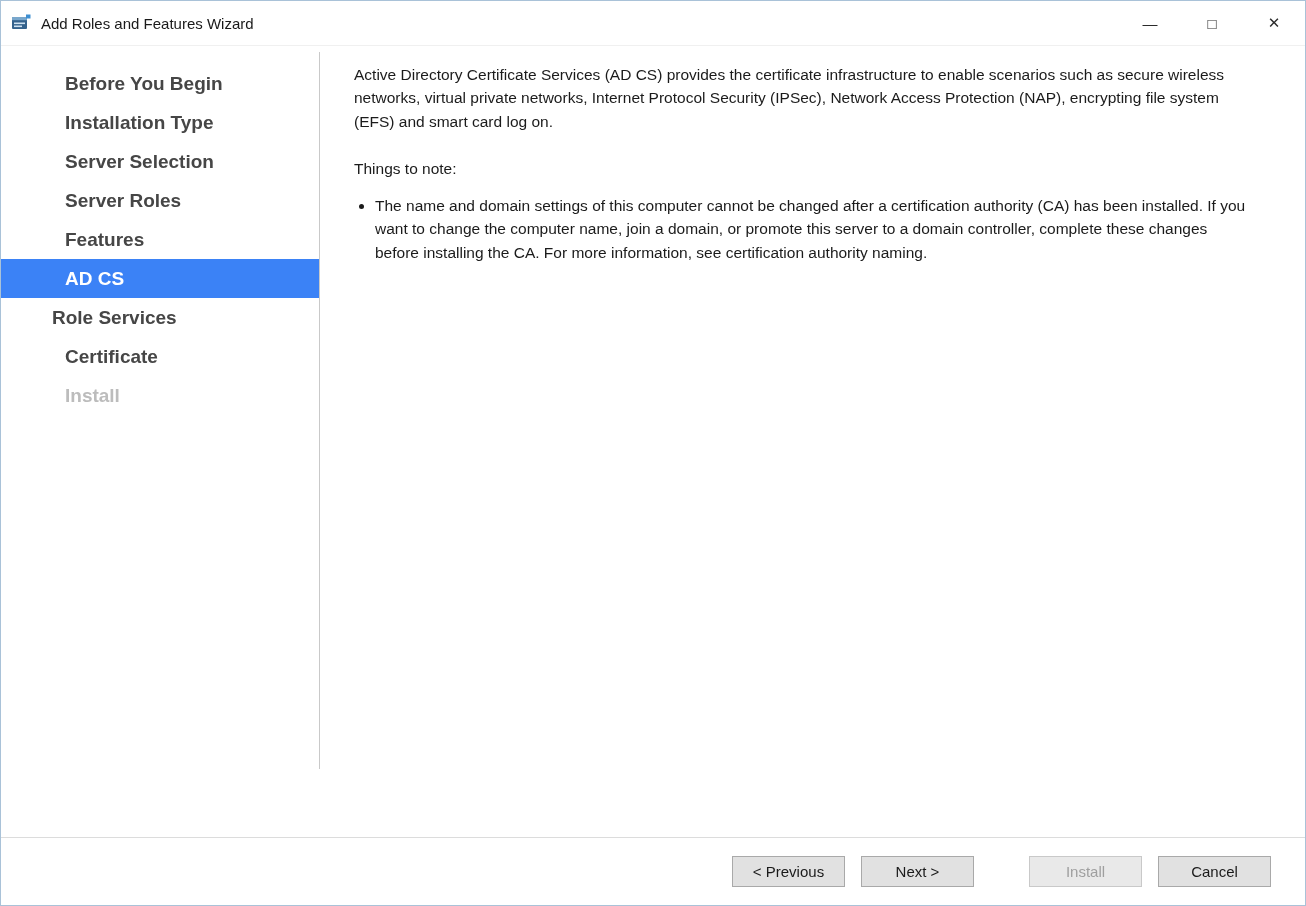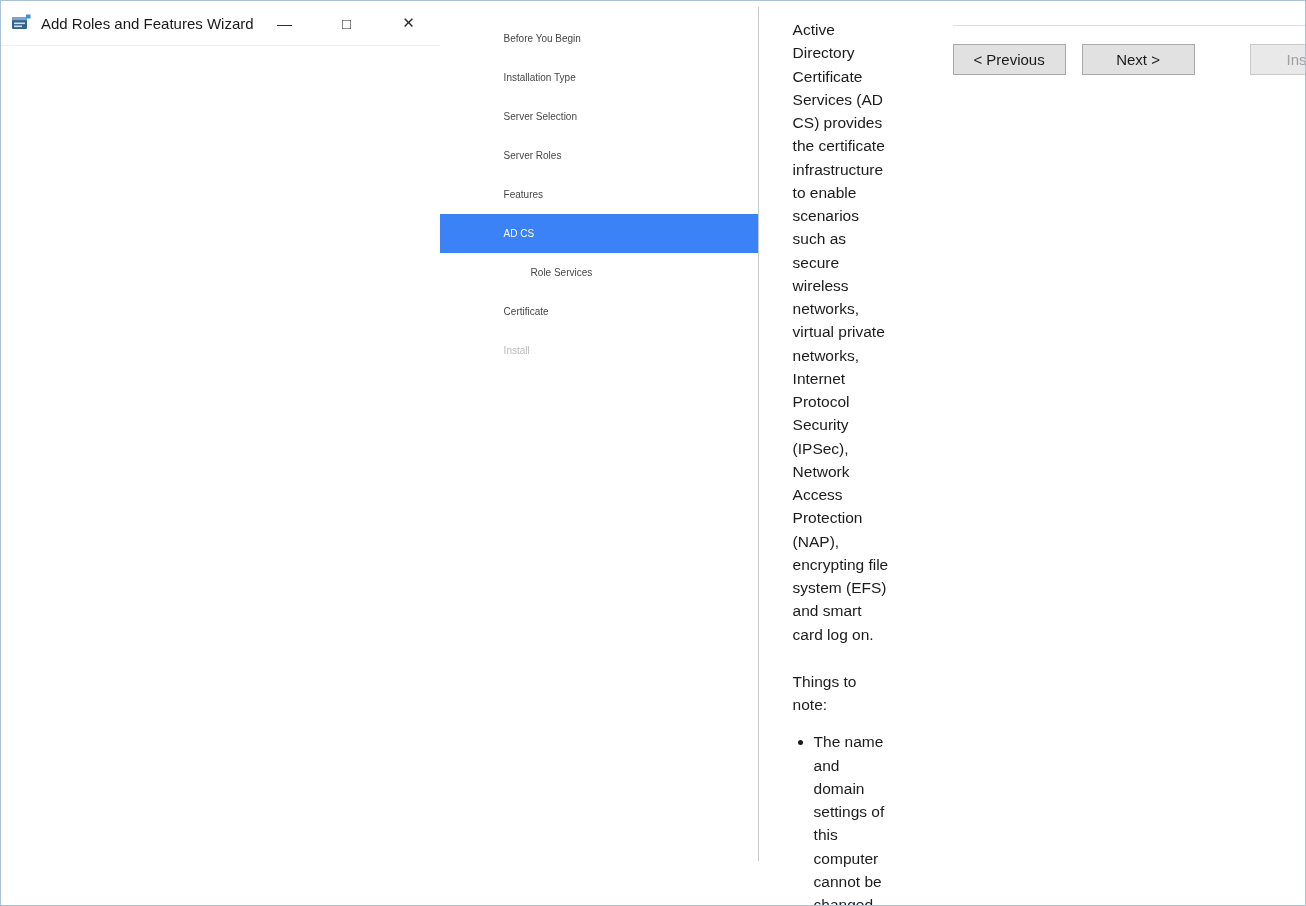--- a/index.html
+++ b/index.html
@@ -1,21 +1,21 @@
 <!DOCTYPE html>
 <html><head>
 <meta charset="utf-8">
 <style>
   html, body { margin: 0; padding: 0; background: #f3f3f3; }
   body { font-family: "Liberation Sans", "DejaVu Sans", sans-serif; }
 
   .window {
     width: 1306px; height: 906px; box-sizing: border-box;
     background: #ffffff; border: 1px solid #a9c2d8;
-    display: flex; overflow: hidden;
+    display: flex; flex-direction: column; overflow: hidden;
   }
 
   
   .titlebar {
     height: 44px; flex: none; display: flex; align-items: center;
     padding-left: 10px; border-bottom: 1px solid #f0f0f0; background: #fff;
   }
   .titlebar-icon { width: 20px; height: 20px; margin-right: 10px; flex: none; }
   .titlebar-title { font-size: 15px; color: #1a1a1a; flex: 1; white-space: nowrap; }
   .win-controls { display: flex; height: 100%; flex: none; }
@@ -34,24 +34,24 @@
   .dest { position: absolute; right: 48px; top: 42px; text-align: right; line-height: 1.55; }
   .dest-label { font-size: 12.5px; color: #252525; letter-spacing: 0.3px; }
   .dest-server { font-size: 12.5px; color: #252525; }
 
   
   .main { flex: 1; display: flex; min-height: 0; }
 
   .sidebar { width: 318px; flex: none; padding-top: 18px; box-sizing: border-box; }
   .nav-item {
     height: 39px; display: flex; align-items: center; padding-left: 64px;
-    font-size: 10px; color: #464646; cursor: pointer; user-select: none;
+    font-size: 19px; color: #464646; cursor: pointer; user-select: none; font-weight: bold;
   }
   .nav-item.selected { background: #3b82f6; color: #ffffff; }
-  .nav-item.child { padding-left: 91px; }
+  .nav-item.child { padding-left: 51px; }
   .nav-item.disabled { color: #bcbcbc; cursor: default; }
 
   .vsep { width: 1px; flex: none; background: #c9c9c9; margin-top: 6px; margin-bottom: 44px; }
 
   .content {
     flex: 1; padding: 17px 58px 0 34px; box-sizing: border-box;
     font-size: 15.5px; line-height: 1.5; color: #1b1b1b;
   }
   .content p { margin: 0; }
   .note-heading { margin-top: 24px !important; }

